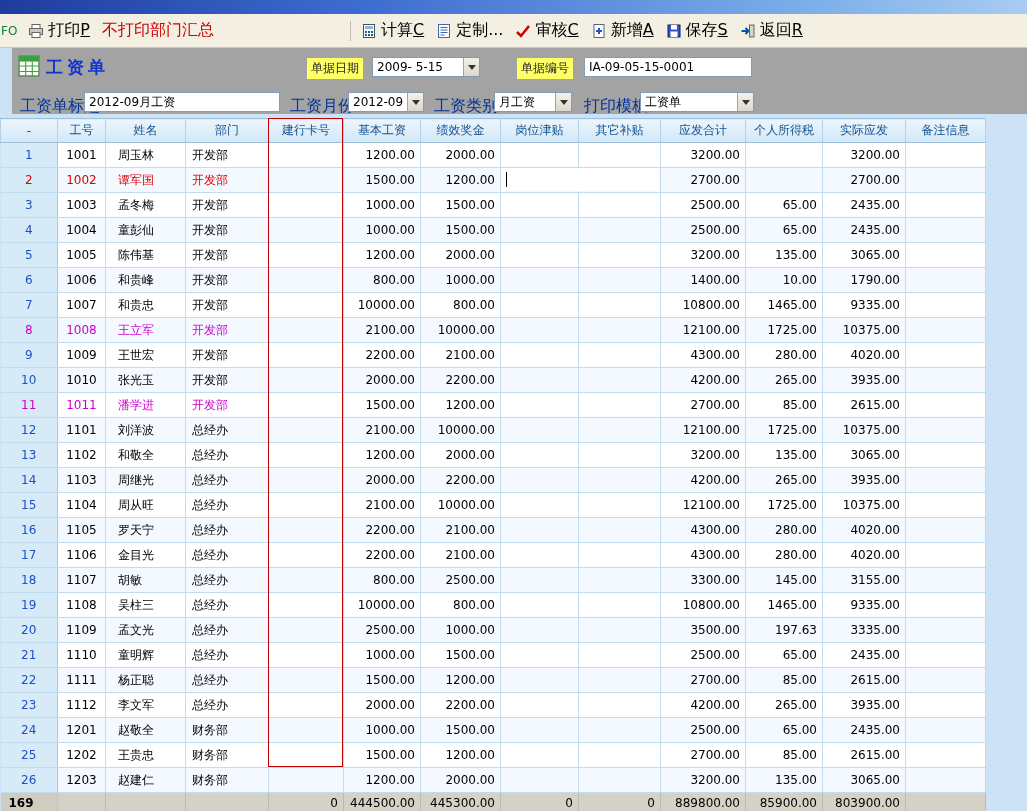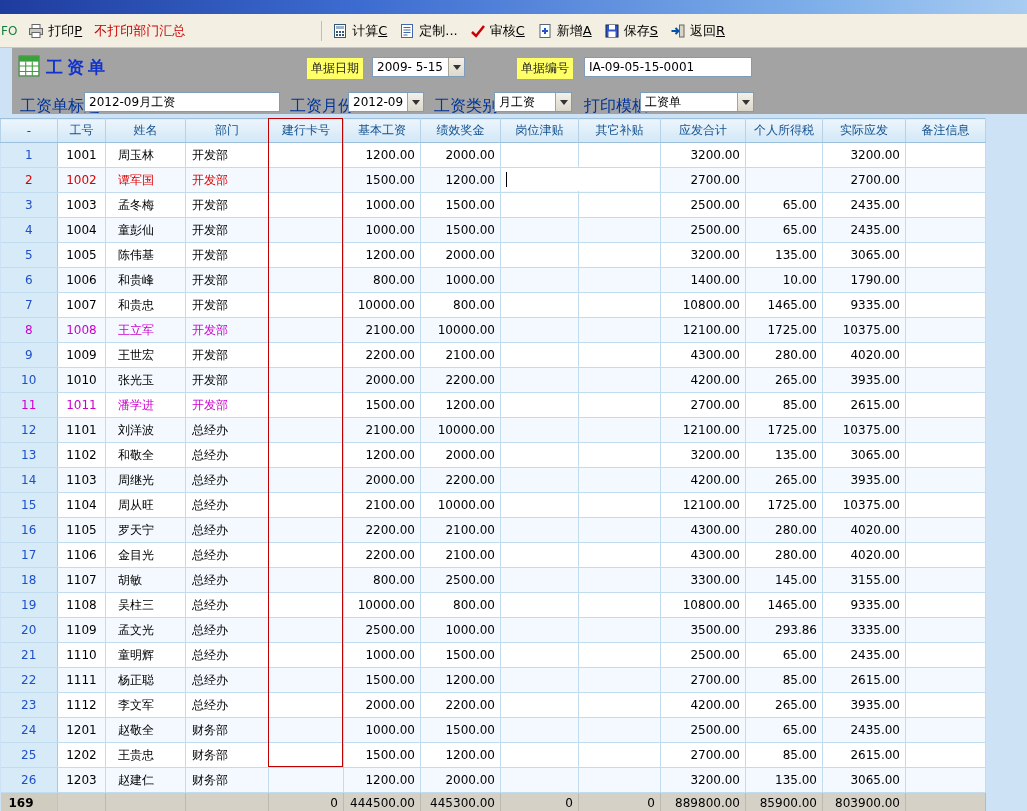--- a/index.html
+++ b/index.html
@@ -8,21 +8,21 @@
   .app { position:relative; width:1027px; height:811px; overflow:hidden; background:#cde2f4; }
 
   
   .titlebar { position:absolute; top:0; left:0; width:100%; height:14px;
     background:linear-gradient(90deg,#1e3c9e,#3d6cd0 35%,#7fb0ea 80%,#a8ccf2); }
 
   
   .toolbar { position:absolute; top:14px; left:0; width:100%; height:34px;
     background:#f3efe2; border-bottom:1px solid #cdc9b8; display:flex; align-items:center; }
   .tb-partial { font-size:12px; color:#15803d; padding:0 5px 0 1px; }
-  .tbtn { display:flex; align-items:center; gap:4px; padding:3px 6px; font-size:13px; color:#000;
+  .tbtn { display:flex; align-items:center; gap:4px; padding:3px 6px; font-size:16px; color:#000;
     white-space:nowrap; cursor:default; }
   .tbtn u { text-decoration:underline; }
   .tbtn.red-label { color:#cc0000; }
   .tsep { width:1px; height:20px; background:#c2beae; margin:0 4px 0 130px; }
   .ticon { width:16px; height:16px; display:inline-block; line-height:0; }
 
   
   .formarea { position:absolute; top:48px; left:12px; width:100%; height:66px; background:#a3a3a3; }
   .formarea > * { position:absolute; }
   .page-title { left:34px; top:8px; font-size:17px; font-weight:bold; color:#1133cc; letter-spacing:4px; }
@@ -150,21 +150,21 @@
 
   <div class="formarea">
     <span class="title-icon"><svg width="22" height="22" viewBox="0 0 20 20">
           <rect x="1" y="1" width="18" height="18" fill="#fff" stroke="#2a8a2a"></rect>
           <rect x="1" y="1" width="18" height="5" fill="#3aa03a"></rect>
           <path d="M1 10 h18 M1 15 h18 M7 6 v13 M13 6 v13" stroke="#3aa03a" fill="none"></path>
         </svg></span>
     <span class="page-title">工资单</span>
 
     <span class="ylabel" style="left:295px; top:10px;">单据日期</span>
-    <div class="combo" style="left:360px; top:9px; width:93px;">
+    <div class="combo" style="left:360px; top:9px; width:108px;">
       <span class="combo-val">2009- 5-15</span>
       <span class="combo-arrow"></span>
     </div>
 
     <span class="ylabel" style="left:505px; top:10px;">单据编号</span>
     <div class="tinput" style="left:572px; top:9px; width:168px;">
       <span>IA-09-05-15-0001</span>
     </div>
 
     <span class="blabel" style="left:8px; top:47px;">工资单标题</span>
@@ -515,21 +515,21 @@
             <td class="c-n">20</td>
             <td class="c-id">1109</td>
             <td class="c-name">孟文光</td>
             <td class="c-dept">总经办</td>
             <td class="c-card"></td>
             <td class="c-base">2500.00</td>
             <td class="c-bonus">1000.00</td>
             <td class="c-post"></td>
             <td class="c-other"></td>
             <td class="c-total">3500.00</td>
-            <td class="c-tax">293.86</td>
+            <td class="c-tax">197.63</td>
             <td class="c-actual">3335.00</td>
             <td class="c-note"></td>
           </tr>
           <tr>
             <td class="c-n">21</td>
             <td class="c-id">1110</td>
             <td class="c-name">童明辉</td>
             <td class="c-dept">总经办</td>
             <td class="c-card"></td>
             <td class="c-base">1000.00</td>

